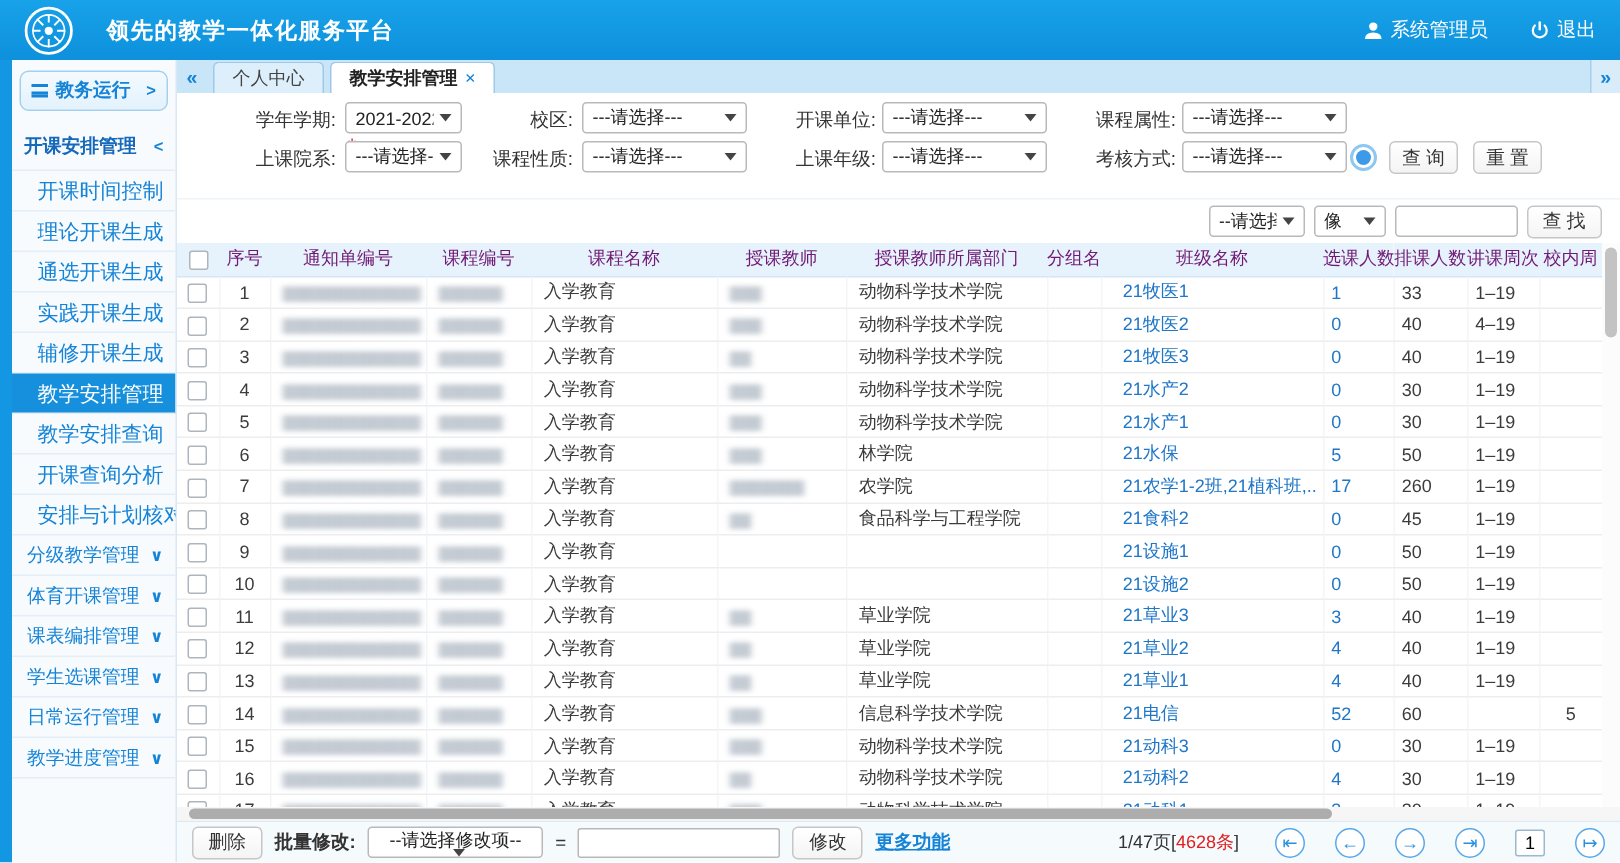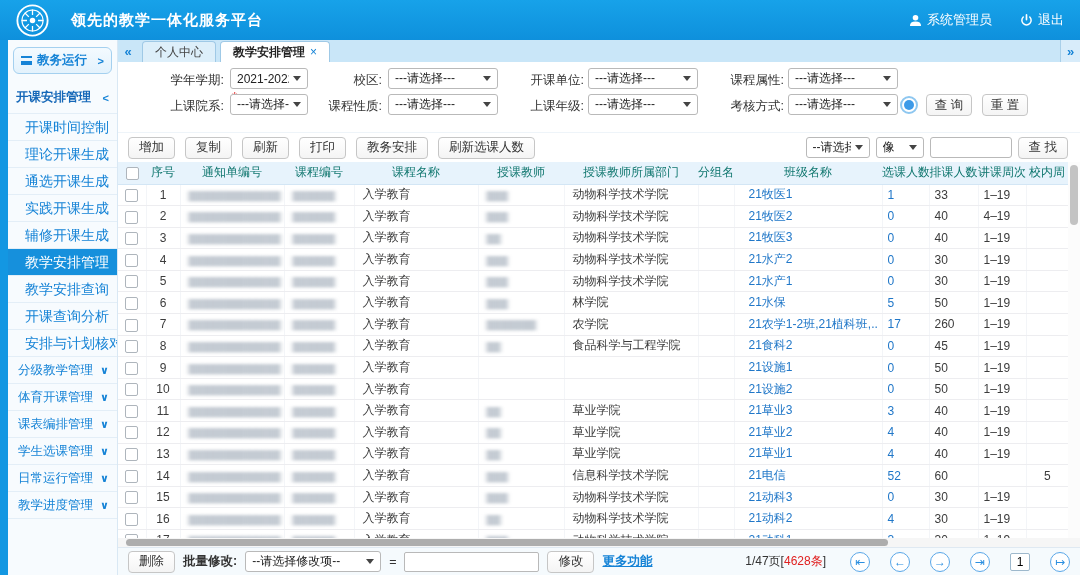--- a/index.html
+++ b/index.html
@@ -77,21 +77,21 @@
 
   
   .toolbar { height:29px; display:flex; align-items:center; padding:0 12px 0 10px; gap:10px; flex:none; }
   .toolbar .right { margin-left:auto; display:flex; align-items:center; gap:6px; }
   .sel2 { position:static; }
   .tb-input { height:21px; border:1px solid #b9b9b9; border-radius:3px; width:82px; font-size:12px; padding:0 5px; }
 
   
   .grid { flex:1; display:flex; min-height:0; overflow:hidden; }
   table { border-collapse:collapse; table-layout:fixed; width:950px; flex:none; }
-  thead th { height:22px; background:#e7f3fc; color:#0f766e; font-size:12px; font-weight:normal;
+  thead th { height:22px; background:#e7f3fc; color:#701a75; font-size:12px; font-weight:normal;
              border-bottom:1px solid #d3e6f5; overflow:hidden; white-space:nowrap; }
   tbody td { height:21.6px; font-size:12px; color:#3c3c3c; border-bottom:1px solid #ededf0;
              border-right:1px solid #f3f5f8; white-space:nowrap; overflow:hidden; }
   tbody td:last-child { border-right:none; }
   .c-cb,.c-seq,.c-campus { text-align:center; }
   .c-left { padding-left:8px; text-align:left; }
   .c-class { padding-left:14px; text-align:left; }
   .c-num { padding-left:5px; text-align:left; }
   .cb { display:inline-block; width:13px; height:13px; border:1px solid #aeb5bc; border-radius:2px;
         background:#fff; vertical-align:middle; cursor:pointer; }
@@ -102,21 +102,21 @@
   .vthumb { position:absolute; top:3px; left:2px; width:8px; height:60px; background:#c3c3c3; border-radius:4px; }
 
   
   .hscroll { height:9px; flex:none; position:relative; background:#f6f6f6; }
   .hthumb { position:absolute; top:1px; left:8px; width:762px; height:7px; background:#adadad; border-radius:4px; }
 
   
   .footer { height:28px; flex:none; background:#f5fafd; border-top:1px solid #dfe9f2; display:flex;
             align-items:center; padding:0 10px; gap:8px; font-size:12.5px; color:#333; }
   .footer .batch-label { font-weight:bold; }
-  .fsel { position:static; width:136px; }
+  .fsel { position:static; width:117px;flex-direction:column; }
   .f-input { height:20px; border:1px solid #b9b9b9; border-radius:2px; width:135px; font-size:12px; padding:0 5px; }
   .more { color:#1583d6; font-weight:bold; text-decoration:underline; cursor:pointer; }
   .pager { margin-left:auto; display:flex; align-items:center; gap:20px; }
   .page-info { font-size:12px; color:#333; margin-right:4px; }
   .page-info .red { color:#e02020; }
   .pbtn { width:20px; height:20px; border:1px solid #5aa7e8; border-radius:50%; background:#fff; color:#2b8fe0;
           font-size:12px; line-height:18px; display:inline-flex; align-items:center; justify-content:center;
           cursor:pointer; }
   .page-input { width:20px; height:18px; border:1px solid #9db8cc; border-radius:2px; text-align:center;
                 font-size:12px; }
@@ -277,28 +277,20 @@
             <span class="sel-text">---请选择---</span>
             <span class="caret"></span>
           </div>
 
         <span class="adv-icon" style="left:782px;top:34px"></span>
         <button class="btn" style="position:absolute;left:808px;top:32px;width:46px">查 询</button>
         <button class="btn" style="position:absolute;left:864px;top:32px;width:46px">重 置</button>
       </div>
 
       <div class="toolbar">
-        <span id="toolbar-buttons" style="display:inline-flex;gap:10px">
-            <button class="btn">增加</button>
-            <button class="btn">复制</button>
-            <button class="btn">刷新</button>
-            <button class="btn">打印</button>
-            <button class="btn">教务安排</button>
-            <button class="btn">刷新选课人数</button>
-          </span>
         <span class="right">
           <div class="sel sel2" style="width:64px">
               <span class="sel-text">--请选择--</span>
               <span class="caret"></span>
             </div>
           <div class="sel sel2" style="width:48px">
               <span class="sel-text">像</span>
               <span class="caret"></span>
             </div>
           <input class="tb-input" value="" style="">

